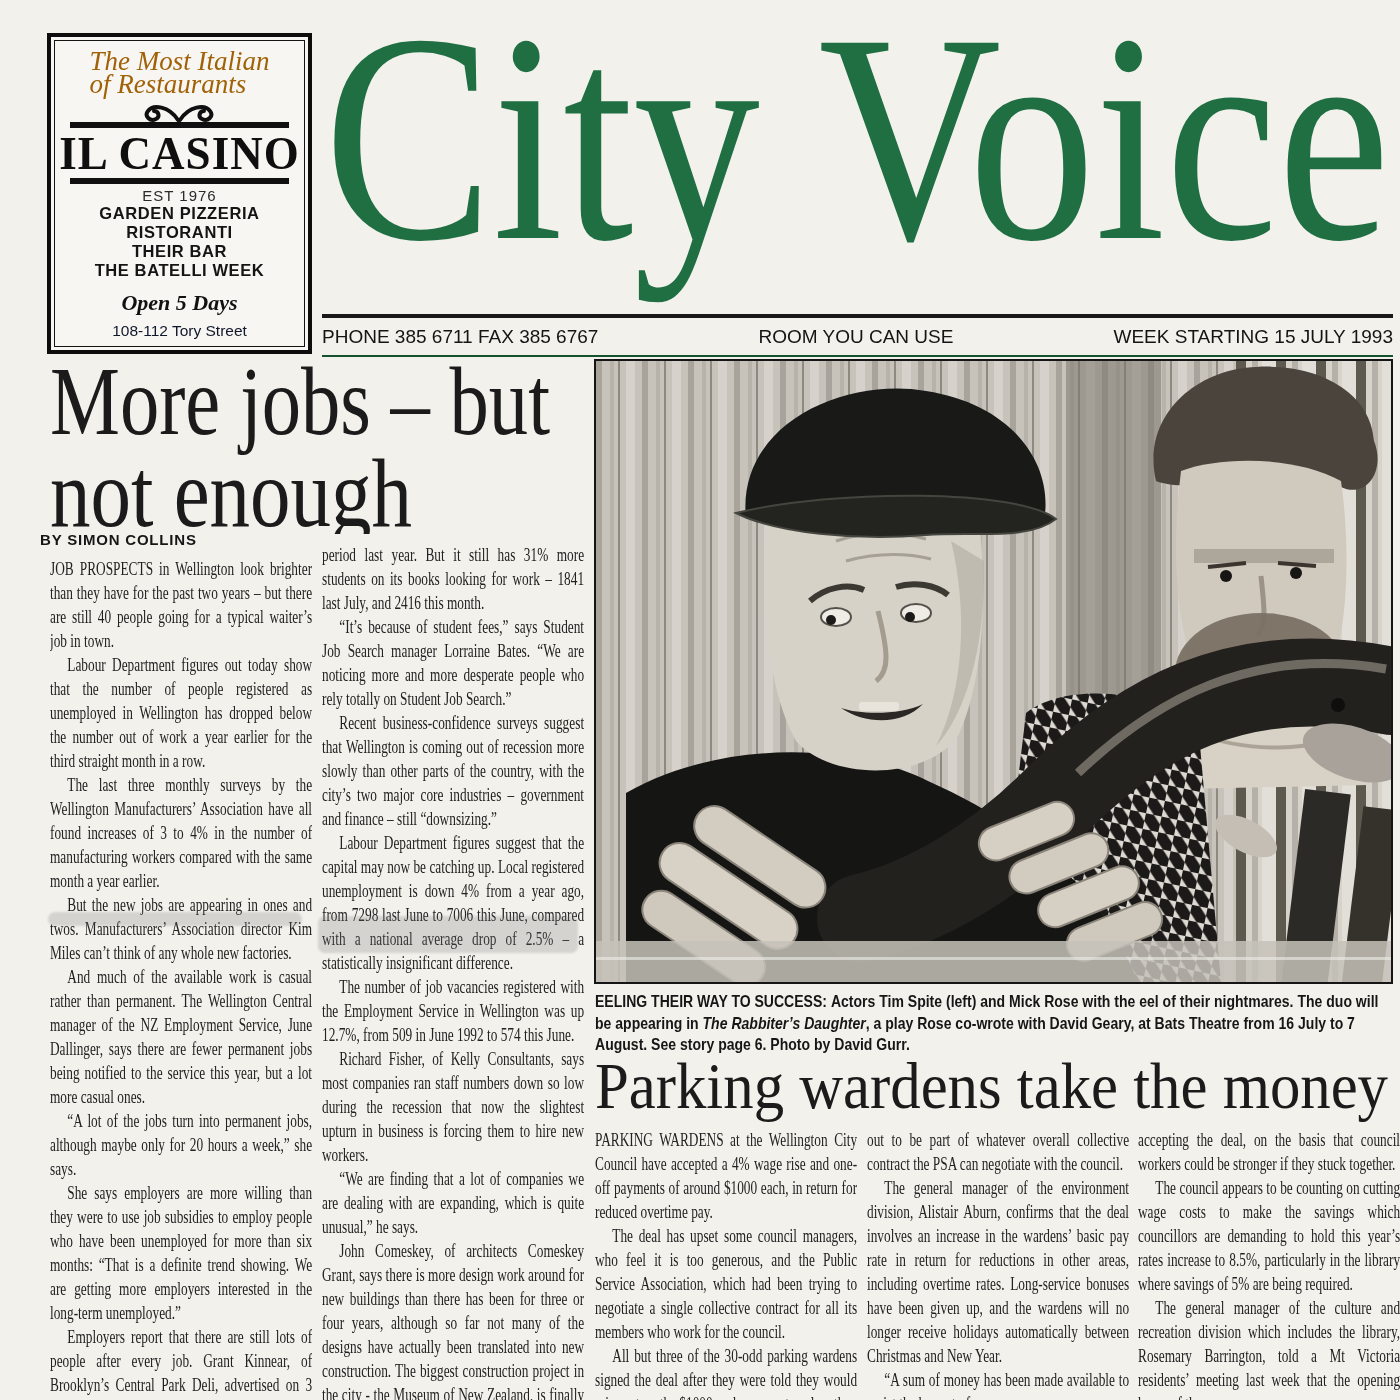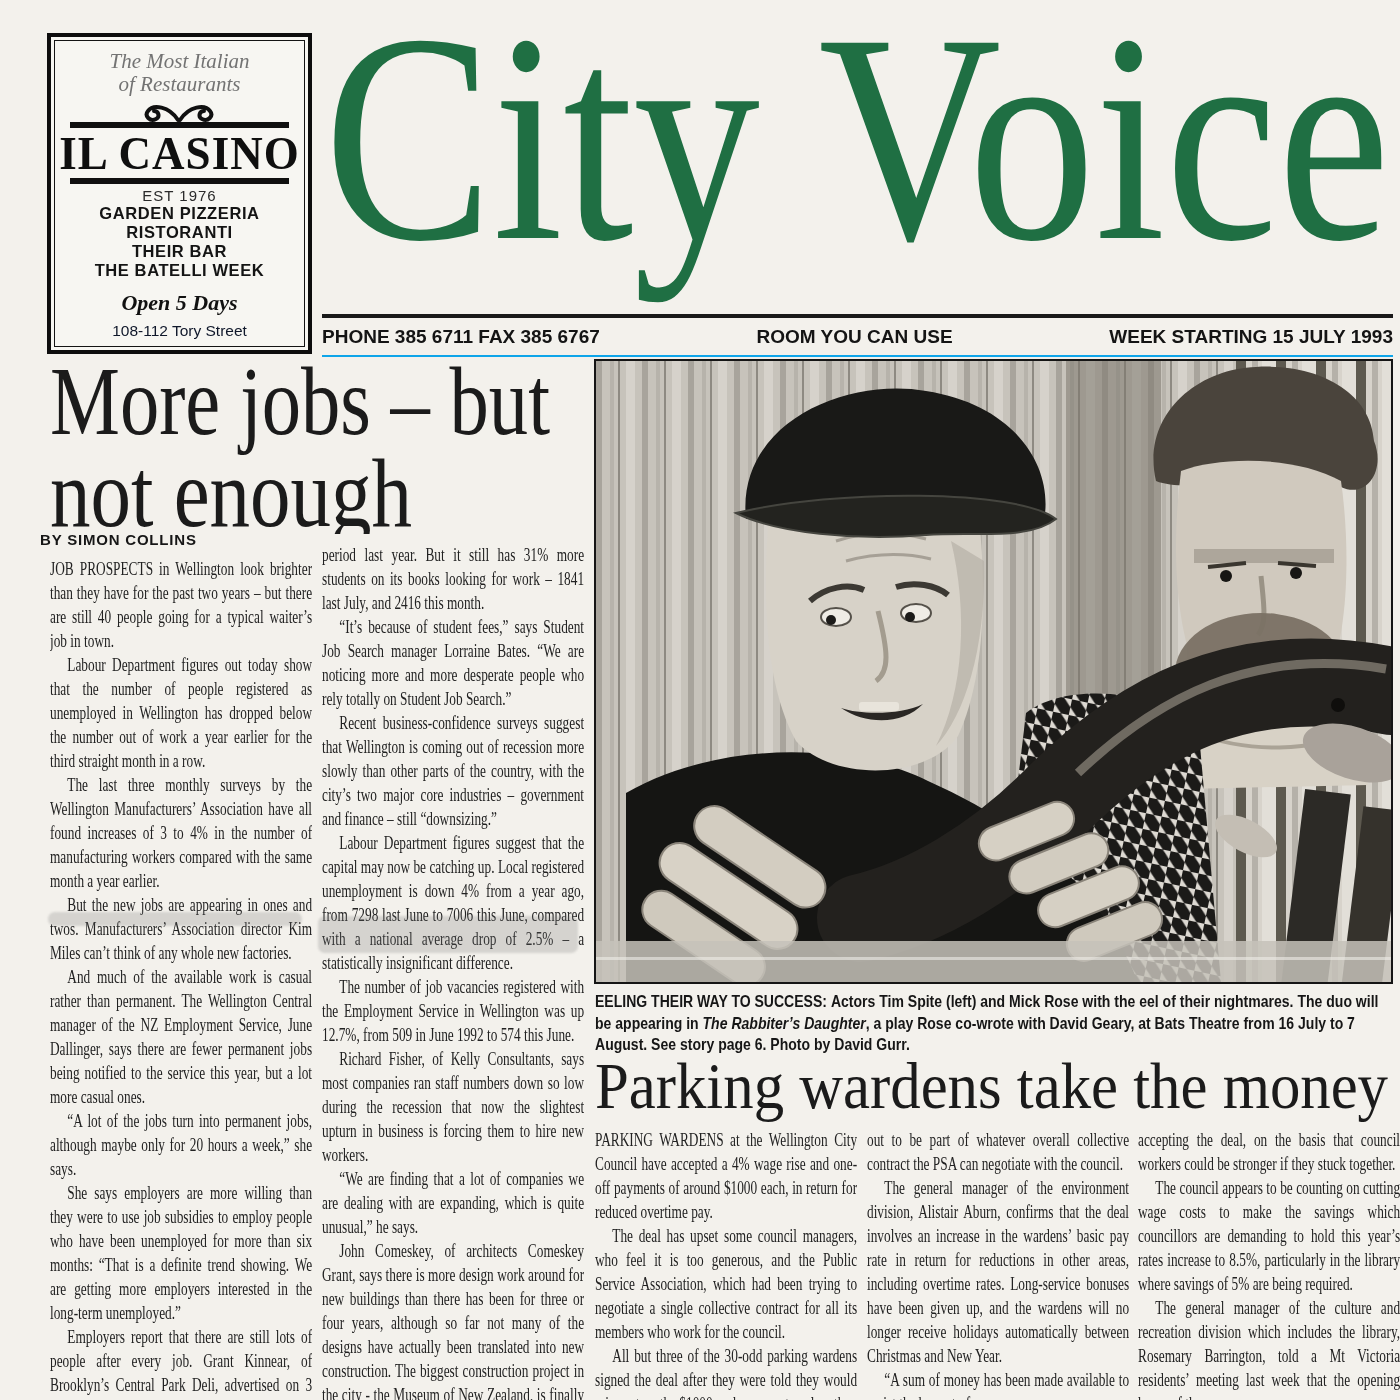--- a/index.html
+++ b/index.html
@@ -6,39 +6,39 @@
   .page{
     position:relative;width:1400px;height:1400px;overflow:hidden;
     background:#f3f1ec;color:#1f1f1f;
     font-family:"Liberation Serif","DejaVu Serif",serif;
   }
   
   .ad{position:absolute;left:47px;top:33px;width:265px;height:321px;
       border:4px solid #0d0d0d;background:#f7f6f2;padding:3px;box-sizing:border-box;}
   .ad-inner{border:1px solid #141414;width:100%;height:100%;box-sizing:border-box;
       display:flex;flex-direction:column;align-items:center;padding-top:9px;overflow:hidden;}
-  .ad-tagline{font-style:italic;font-size:21px;line-height:23px;text-align:center;color:#737373;}
+  .ad-tagline{font-style:italic;font-size:27px;line-height:23px;text-align:left;color:#a16207;}
   .ad-ruletop{position:relative;width:88%;margin-top:14px;height:18px;}
   .ad-ruletop .bar{position:absolute;left:0;right:0;bottom:0;height:6px;background:#101010;}
   .ad-ruletop svg{position:absolute;left:50%;transform:translateX(-50%);bottom:4px;}
   .ad-name{font-weight:bold;font-size:45px;line-height:50px;letter-spacing:1px;color:#0f0f0f;
       font-family:"Liberation Serif","DejaVu Serif",serif;transform:scaleY(1.05);}
   .ad-rulebot{width:88%;height:6px;background:#101010;margin-top:0px;}
   .ad-est{font-size:15px;letter-spacing:1px;color:#2a2a2a;margin-top:3px;font-family:"Liberation Sans",sans-serif;}
   .ad-feature{font-family:"Liberation Sans",sans-serif;font-weight:bold;font-size:16.5px;
       letter-spacing:.6px;color:#141414;}
   .ad-open{font-style:italic;font-weight:bold;font-size:22px;margin-top:10px;color:#111;}
   .ad-addr{font-family:"Liberation Sans",sans-serif;font-size:15.5px;color:#0f172a;margin-top:5px;line-height:19px;}
   
   .masthead{position:absolute;left:320px;top:12px;width:1078px;height:298px;}
   
   .infobar{position:absolute;left:322px;top:314px;width:1071px;height:37px;
-      border-top:4px solid #191919;border-bottom:2px solid #0ea5e9;
+      border-top:4px solid #191919;border-bottom:2px solid #14532d;
       display:flex;justify-content:space-between;align-items:center;
-      font-family:"Liberation Sans",sans-serif;font-weight:700;font-size:19px;color:#141414;
+      font-family:"Liberation Sans",sans-serif;font-weight:400;font-size:19px;color:#141414;
       letter-spacing:0px;text-align:right;}
   
   .h1svg{position:absolute;left:48px;top:362px;width:545px;height:172px;}
   .h2svg{position:absolute;left:593px;top:1056px;width:802px;height:70px;}
   .byline{position:absolute;left:40px;top:531px;font-family:"Liberation Sans",sans-serif;
       font-weight:bold;font-size:15px;letter-spacing:.8px;color:#161616;}
   
   .art{position:absolute;overflow:hidden;}
   .art p{margin:0;text-align:justify;text-indent:24px;font-size:18.5px;line-height:24px;color:#222;}
   .art p.first{text-indent:0;}

